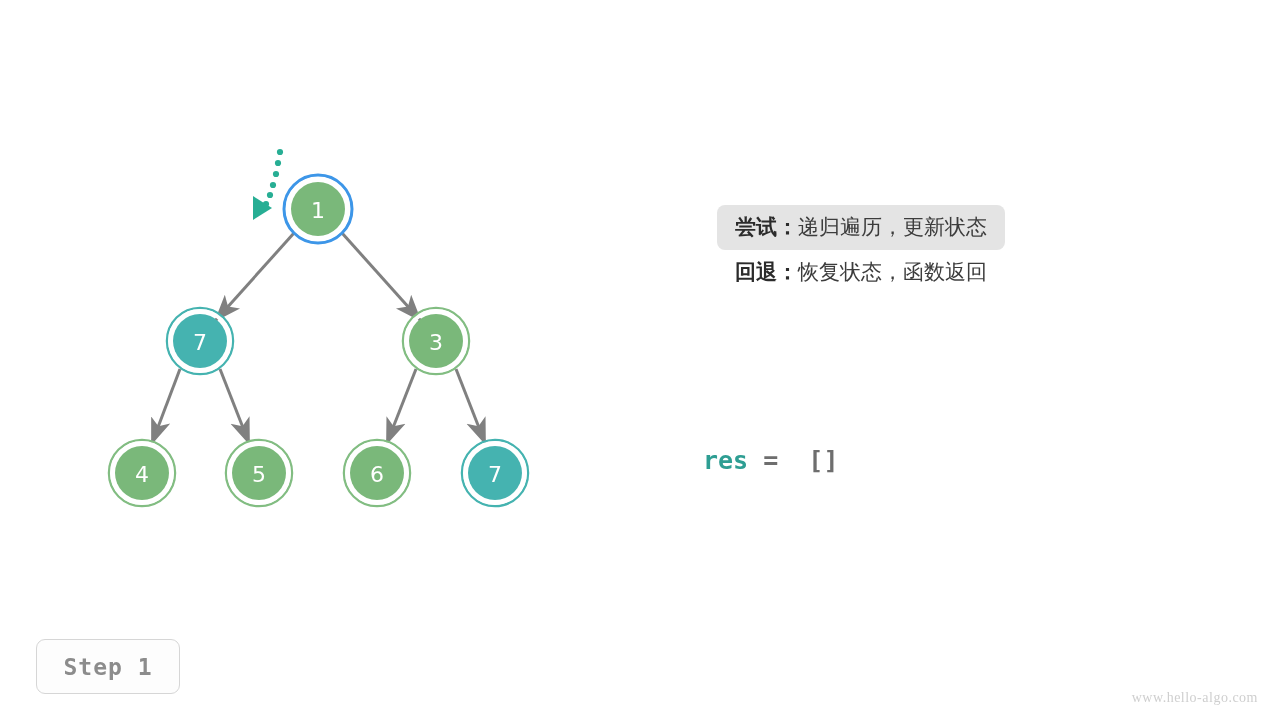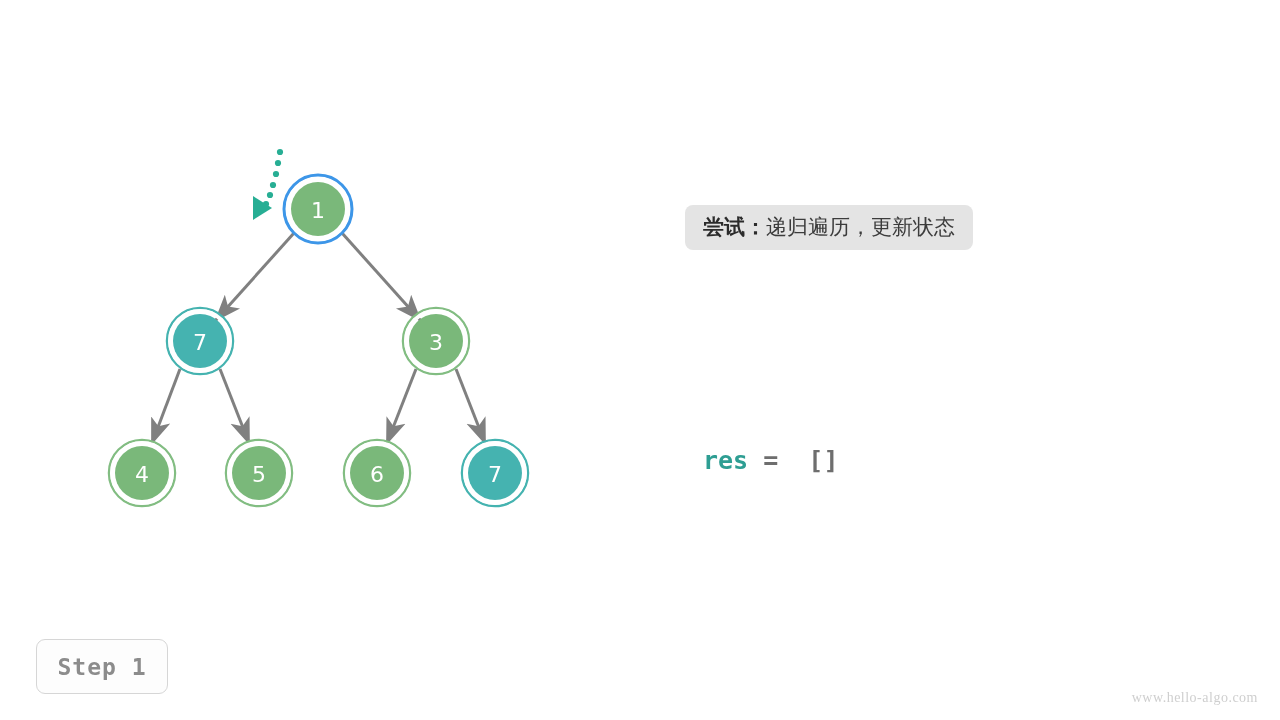--- a/index.html
+++ b/index.html
@@ -57,20 +57,21 @@
     padding: 0 18px;
     box-sizing: border-box;
     border-radius: 8px;
     display: inline-block;
   }
   .desc-line.highlight {
     background: #e4e4e4;
   }
   .desc-row {
     height: 45px;
+    margin-left: 32px;
   }
   .desc-key {
     font-weight: bold;
     color: #2b2b2b;
   }
   .desc-val {
     color: #3c3c3c;
   }
 
   .code-block {
@@ -89,21 +90,21 @@
   .code-rest {
     color: #6e6e6e;
     font-weight: bold;
   }
 
   
   .step-badge {
     position: absolute;
     left: 36px;
     top: 639px;
-    width: 132px;
+    width: 144px;
     height: 55px;
     border: 1.5px solid #d6d6d6;
     border-radius: 9px;
     background: #fdfdfd;
     box-sizing: border-box;
     display: flex;
     align-items: center;
     justify-content: center;
     font-family: "DejaVu Sans Mono", "Liberation Mono", monospace;
     font-size: 23px;
@@ -206,20 +207,23 @@
       </g>
     </g>
   </svg>
 
   <div class="info-panel">
 
     <div class="desc-row">
       <span class="desc-line highlight"><span class="desc-key">尝试：</span><span class="desc-val">递归遍历，更新状态</span></span>
     </div>
 
+    <div class="desc-row">
+      <span class="desc-line"><span class="desc-key">回退：</span><span class="desc-val">恢复状态，函数返回</span></span>
+    </div>
   </div>
 
 
   <div class="code-block" id="res-line"><span class="var-res">res</span><span class="code-rest"> =  []</span></div>
 
   <div class="step-badge">
     <span>Step 1</span>
   </div>
 
   <div class="watermark">www.hello-algo.com</div>

